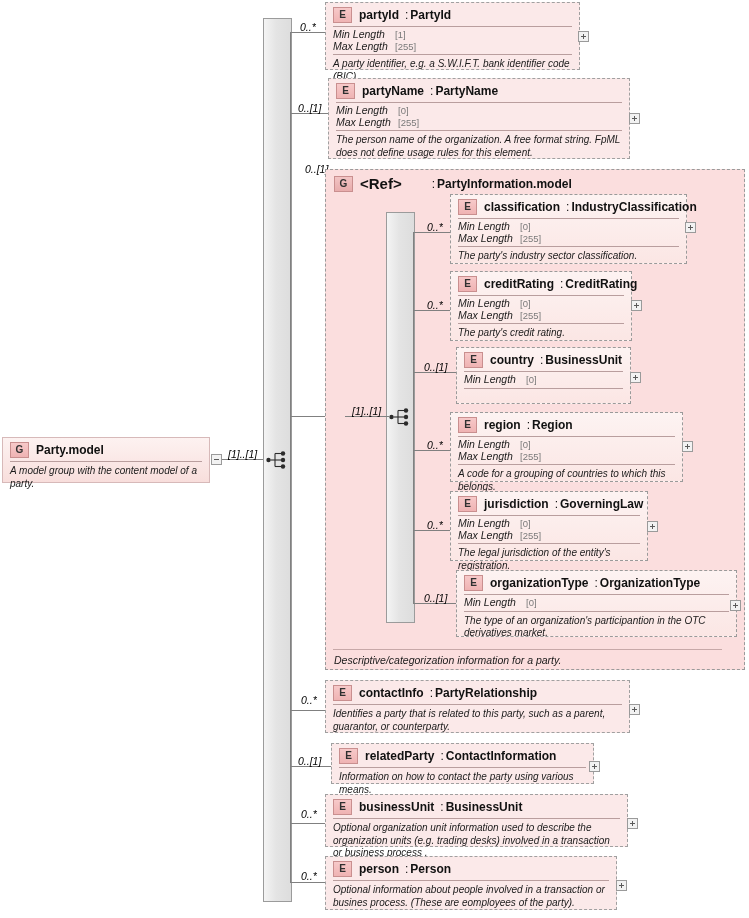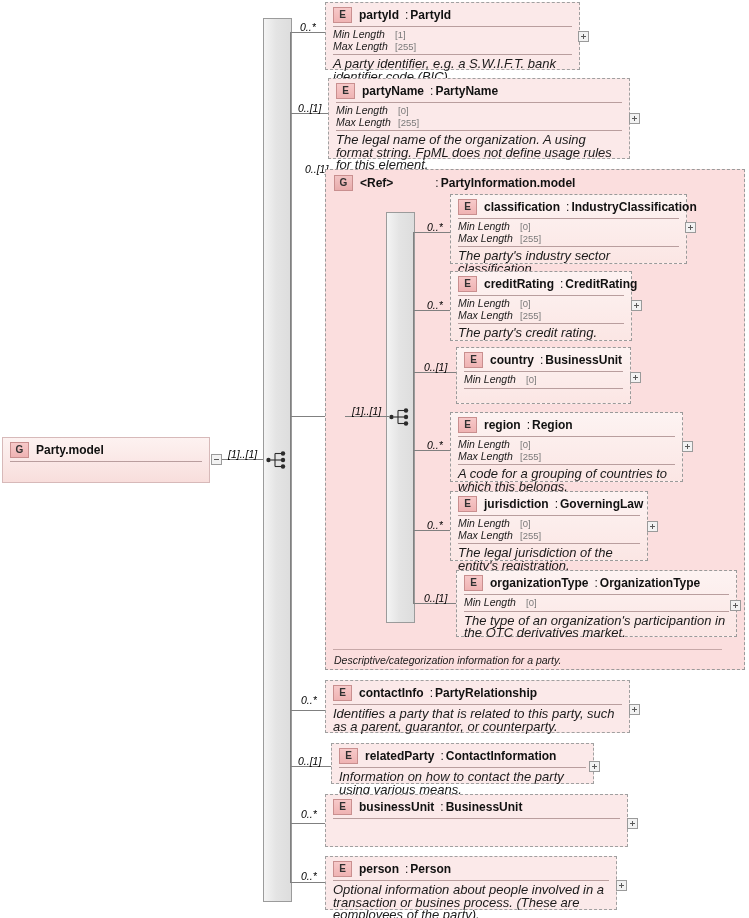--- a/index.html
+++ b/index.html
@@ -137,21 +137,21 @@
     flex: none;
   }
   .fval {
     font-size: 9.5px;
     color: #7a7a7a;
   }
 
   .doc {
     padding: 3px 7px 4px 7px;
     font-style: italic;
-    font-size: 13px;
+    font-size: 10px;
     line-height: 12.5px;
     color: #1a1a1a;
   }
 
   
   .plus {
     position: absolute;
     width: 11px;
     height: 11px;
     box-sizing: border-box;
@@ -187,23 +187,23 @@
     display: flex;
     align-items: center;
     padding: 5px 6px 4px 8px;
     white-space: nowrap;
   }
   .grouptitle .badge {
     background: linear-gradient(to bottom, #f2c4c4 0%, #e8acac 100%);
   }
   .refname {
     font-weight: bold;
-    font-size: 12px;
+    font-size: 15px;
     color: #111;
-    margin-right: 36px;
+    margin-right: 24px;
   }
   .footdoc {
     position: absolute;
     font-style: italic;
     font-size: 10.5px;
     color: #1a1a1a;
   }
   .footrule {
     position: absolute;
     height: 0;
@@ -214,20 +214,21 @@
 <body>
 
 <div id="canvas">
 
   <div class="node solid" style="left:2px; top:437px; width:208px; height:46px;">
     <div class="node-head">
       <span class="badge">G</span>
       <span class="nm">Party.model</span>
     </div>
     <div class="rule"></div>
+    <div class="doc">A model group with the content model of a party.</div>
   </div>
   <div class="minus" style="left:211px; top:454px;"></div>
 
   <div class="hline" style="left:222px; top:459px; width:44px;"></div>
   <div class="card" style="left:228px; top:448px;">[1]..[1]</div>
 
   <div class="seqbar" style="left:263px; top:18px; width:27px; height:882px;"></div>
   <svg class="seqicon" style="left:266px; top:450px;" viewBox="0 0 22 20">
     <circle cx="2.5" cy="10" r="2.2" fill="#2b2b2b"></circle>
     <line x1="4.5" y1="10" x2="9" y2="10" stroke="#2b2b2b" stroke-width="1.1"></line>
@@ -281,21 +282,21 @@
       <div class="facetrow">
         <span class="fname">Min Length</span>
         <span class="fval">[0]</span>
       </div>
       <div class="facetrow">
         <span class="fname">Max Length</span>
         <span class="fval">[255]</span>
       </div>
     </div>
     <div class="rule"></div>
-    <div class="doc">The legal name of the organization. A using format string. FpML does not define usage rules for this element.</div>
+    <div class="doc">The person name of the organization. A free format string. FpML does not define usage rules for this element.</div>
   </div>
   <div class="plus" style="left:629px; top:113px;"></div>
 
   <div class="hline" style="left:290px; top:416px; width:35px;"></div>
   <div class="card" style="left:305px; top:163px;">0..[1]</div>
 
   <div class="node groupref" style="left:325px; top:169px; width:420px; height:501px;">
     <div class="grouptitle">
       <span class="badge">G</span>
       <span class="refname">&lt;Ref&gt;</span>
@@ -496,20 +497,21 @@
   <div class="hline" style="left:290px; top:823px; width:35px;"></div>
   <div class="card" style="left:301px; top:808px;">0..*</div>
   <div class="node" style="left:325px; top:794px; width:303px; height:53px;">
     <div class="node-head">
       <span class="badge">E</span>
       <span class="nm">businessUnit</span>
       <span class="sep">:</span>
       <span class="tp">BusinessUnit</span>
     </div>
     <div class="rule"></div>
+    <div class="doc">Optional organization unit information used to describe the organization units (e.g. trading desks) involved in a transaction or business process .</div>
   </div>
   <div class="plus" style="left:627px; top:818px;"></div>
 
   <div class="hline" style="left:290px; top:882px; width:35px;"></div>
   <div class="card" style="left:301px; top:870px;">0..*</div>
   <div class="node" style="left:325px; top:856px; width:292px; height:54px;">
     <div class="node-head">
       <span class="badge">E</span>
       <span class="nm">person</span>
       <span class="sep">:</span>

